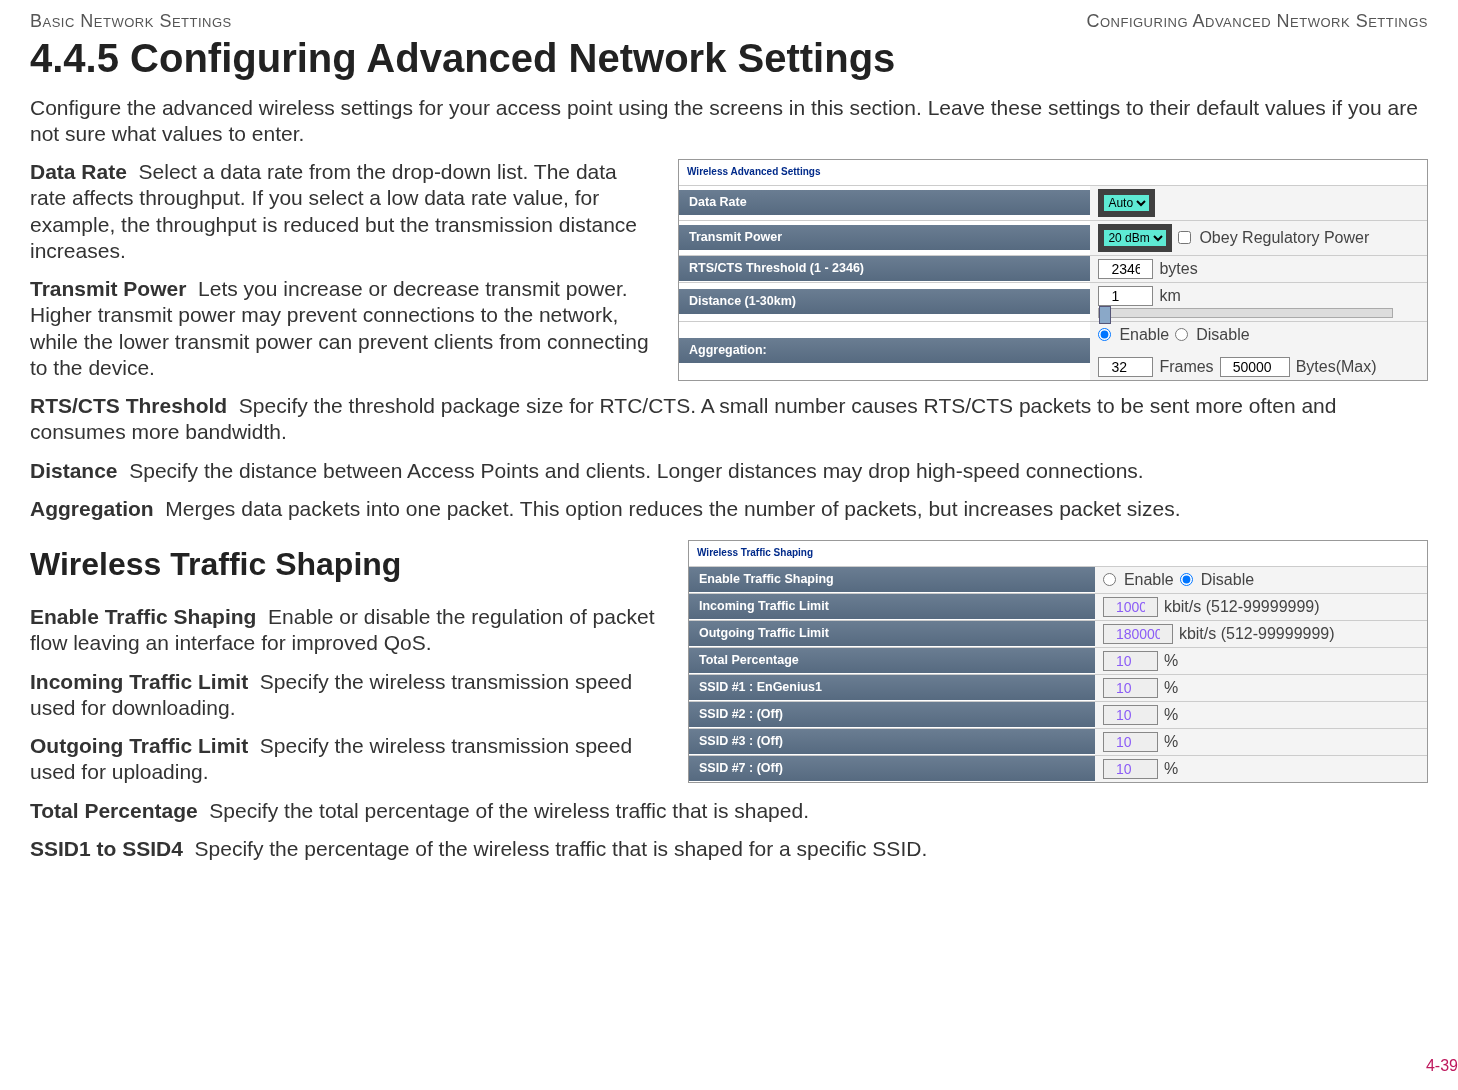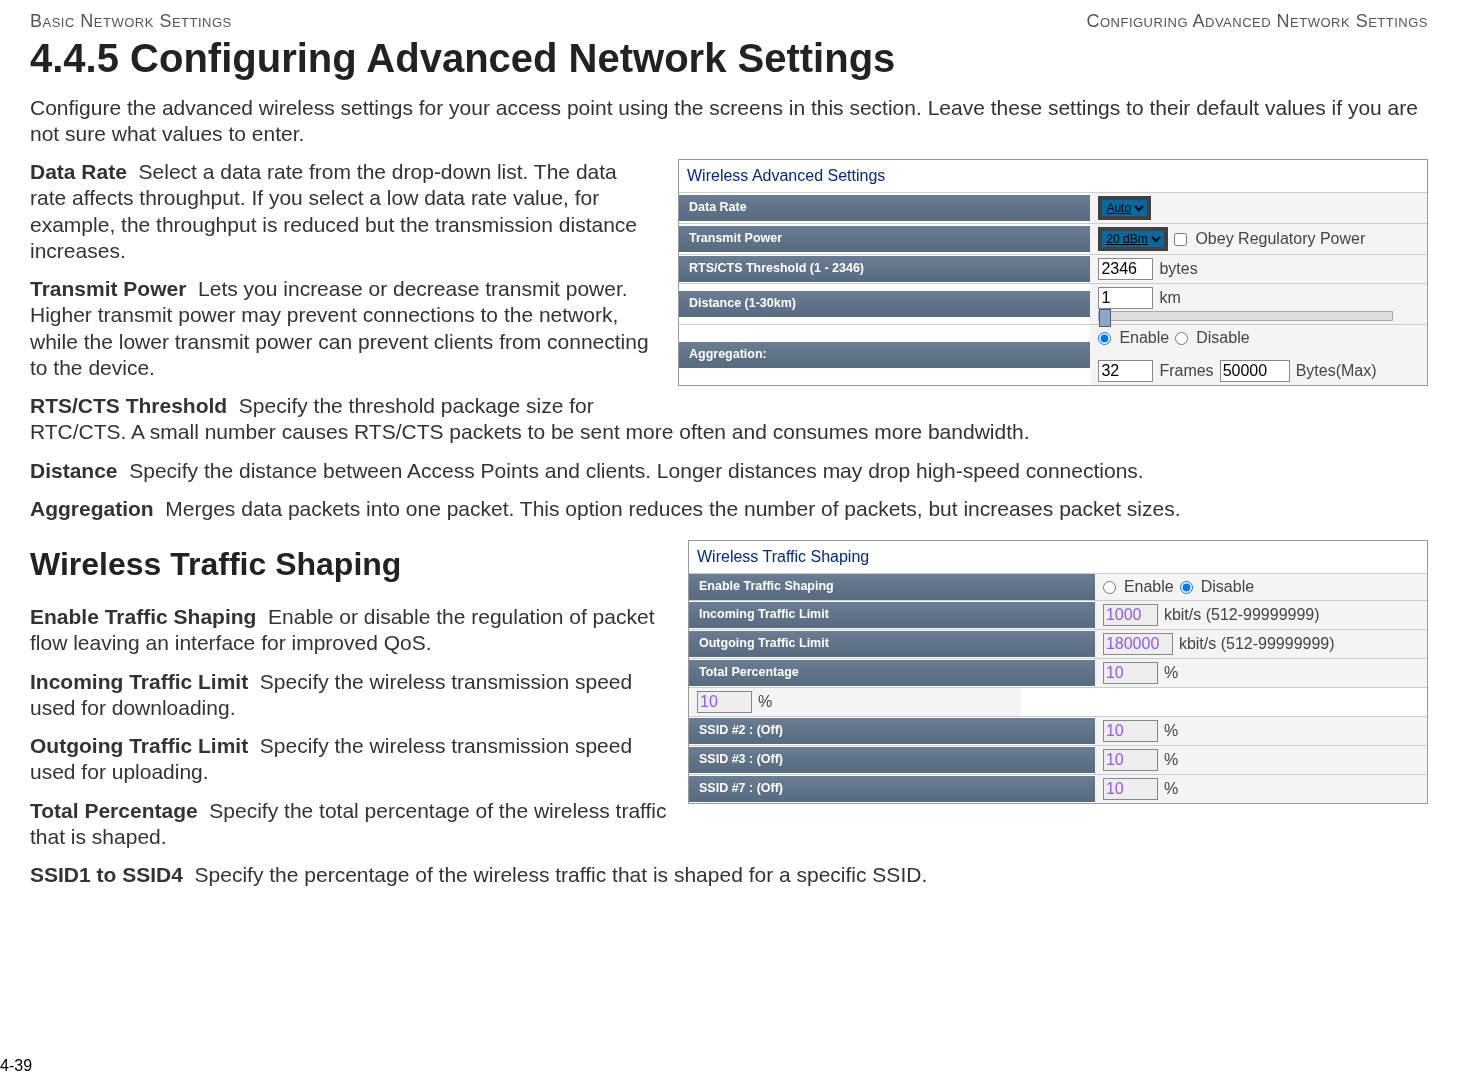--- a/index.html
+++ b/index.html
@@ -47,25 +47,25 @@
   .fig1 { width: 750px; }
   .fig2 { width: 740px; margin-top: 6px; }
   
   .panel {
     border: 1px solid #999;
     font-size: 13px;
     color: #333;
     filter: blur(0.3px);
   }
   .panel-title {
-    font-weight: normal;
+    font-weight: bold;
     color: #002a8a;
     padding: 6px 8px;
     background: #fff;
-    font-size: 16px;
+    font-size: 10px;
   }
   .panel-row {
     display: flex;
     align-items: center;
     border-top: 1px solid #ccc;
     min-height: 26px;
   }
   .panel-row .label {
     width: 55%;
     background: linear-gradient(#6a7d92, #566a80);
@@ -78,31 +78,30 @@
     width: 45%;
     padding: 3px 8px;
     display: flex;
     align-items: center;
     gap: 6px;
     flex-wrap: wrap;
     background: #f4f4f4;
   }
   .panel-row .value input[type="text"] {
     width: 55px;
-    font-size: 16px;
-    padding: 1px 2px;
+    font-size: 14px;
+    padding: 1px 12px;
     border: 1px solid #888;
     background: #fff;
   }
   .panel-row .value input.wide { width: 70px; }
   .panel-row .value select {
     font-size: 12px;
-    border: 4px solid #404040;
-    background: #0369a1;
-    text-decoration: underline;
+    border: 6px solid #404040;
+    background: #5eead4;
   }
   .panel-row .value .unit { font-size: 16px; color: #444; }
   .panel-row .value input[type="checkbox"],
   .panel-row .value input[type="radio"] { margin: 0 2px 0 0; }
   .panel-row .value input[disabled] { background: #eee; color: #8b5cf6; }
   .slider-row .value {
     flex-direction: column;
     align-items: flex-start;
     gap: 2px;
   }
@@ -118,23 +117,23 @@
     position: absolute;
     left: 0; top: -3px;
     width: 10px; height: 16px;
     background: #8aa8c8;
     border: 1px solid #557;
   }
   .page-num {
     position: absolute;
     bottom: 14px;
     left: 0; right: 0;
-    text-align: left;
+    text-align: right;
     font-size: 16px;
-    color: #000000;
+    color: #be185d;
   }
   .clear { clear: both; }
 </style>
 </head>
 <body>
 
 <div class="header-row">
   <span>Basic Network Settings</span>
   <span>Configuring Advanced Network Settings</span>
 </div>
@@ -228,20 +227,21 @@
     </div>
   </div>
   <div class="panel-row">
     <div class="label">Total Percentage</div>
     <div class="value">
       <input type="text" disabled="" value="10" style="">
       <span class="unit">%</span>
     </div>
   </div>
   <div class="panel-row">
+    <div class="label">SSID #1 : EnGenius1</div>
     <div class="value">
       <input type="text" disabled="" value="10" style="">
       <span class="unit">%</span>
     </div>
   </div>
   <div class="panel-row">
     <div class="label">SSID #2 : (Off)</div>
     <div class="value">
       <input type="text" disabled="" value="10" style="">
       <span class="unit">%</span>

